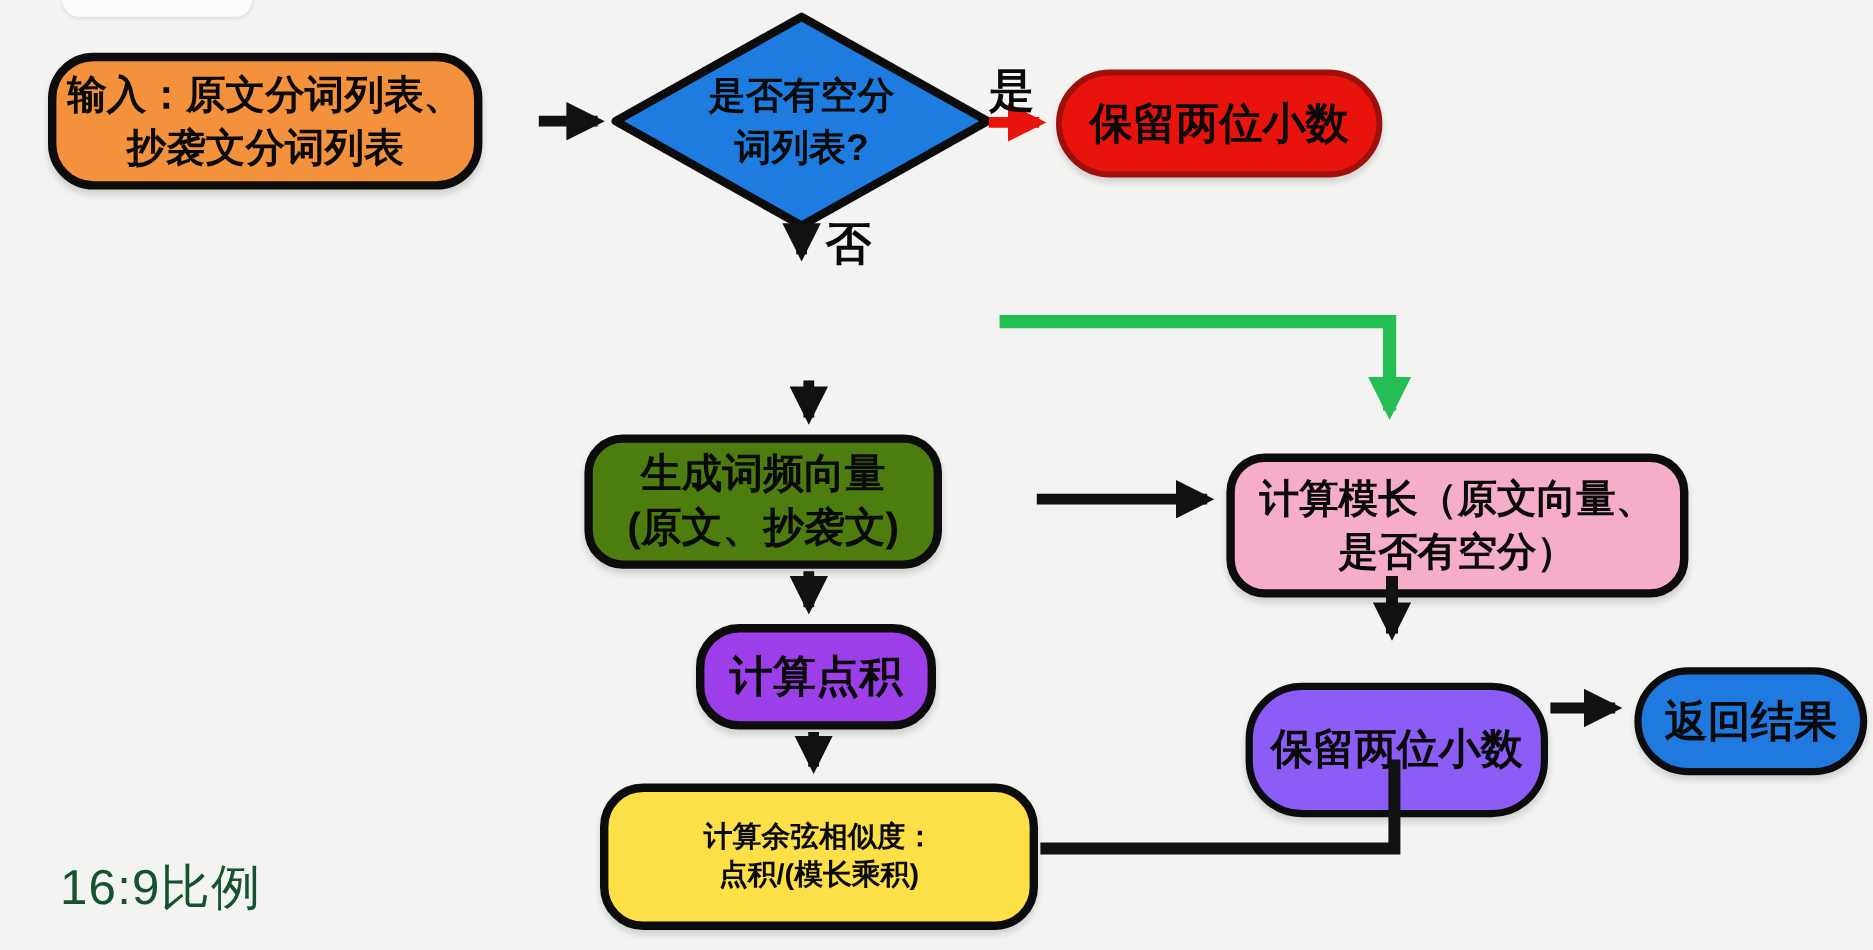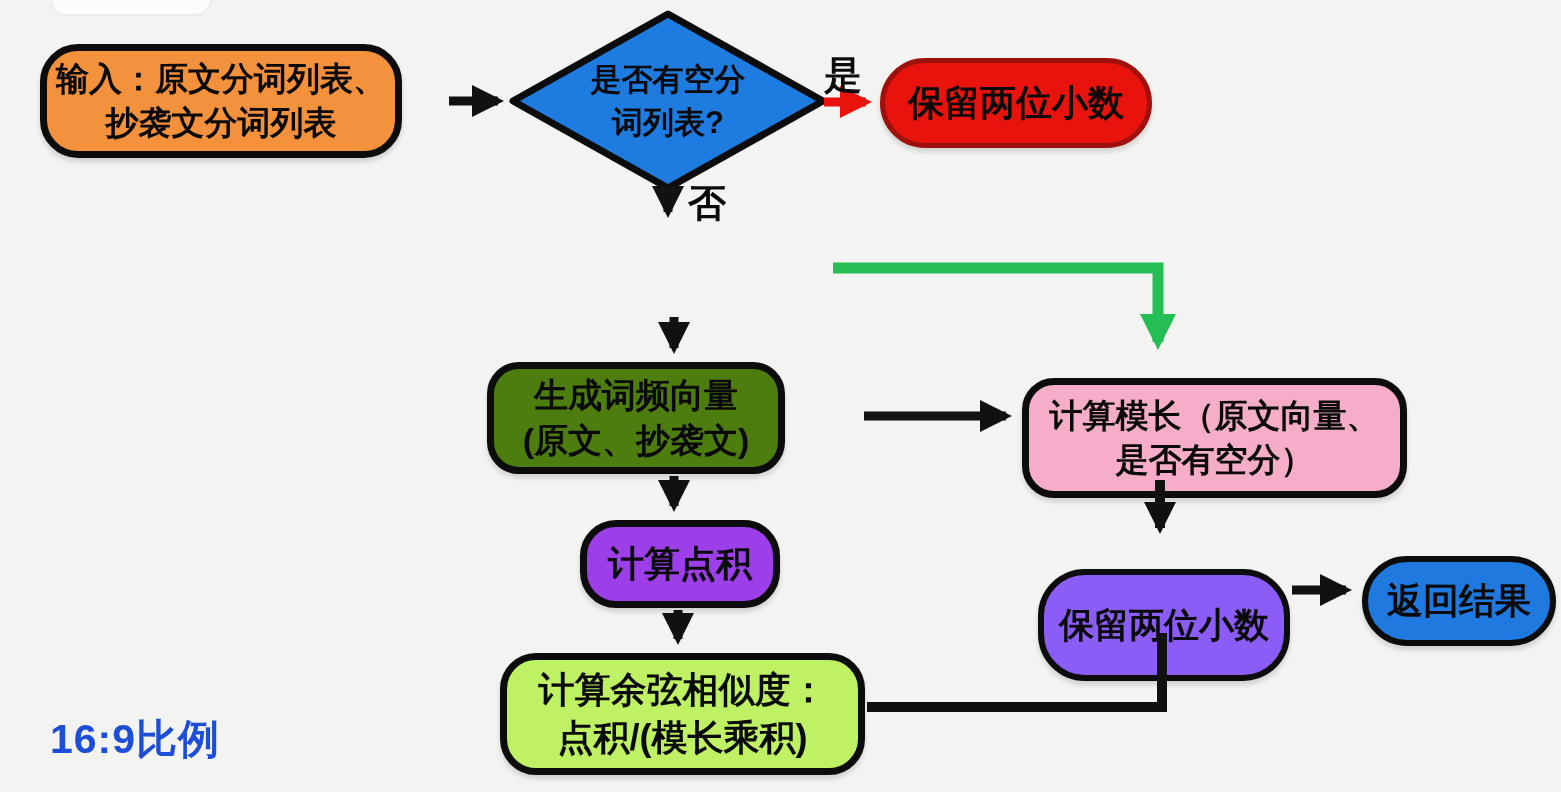--- a/index.html
+++ b/index.html
@@ -52,22 +52,22 @@
     font-size:33px;
     margin-top:20px;
   }
   .n-dot{
     left:580px;top:520px;width:200px;height:88px;
     background:#9c3fe9;border:7px solid #0c0c0c;border-radius:36px;
     font-size:36px;
   }
   .n-cosine{
     left:500px;top:653px;width:365px;height:122px;
-    background:#bef264;border:7px solid #0c0c0c;border-radius:36px;
-    font-size:36px;
+    background:#fde047;border:7px solid #0c0c0c;border-radius:36px;
+    font-size:24px;
   }
   .n-round{
     left:1038px;top:543px;width:252px;height:112px;
     background:#8b5cf6;border:6px solid #0c0c0c;border-radius:47px;
     font-size:35px;
     margin-top:26px;
   }
   .n-result{
     left:1362px;top:556px;width:194px;height:90px;
     background:#2079df;border:6px solid #0c0c0c;border-radius:45px;
@@ -81,21 +81,21 @@
     color:#0a0a0a;z-index:3;
   }
   .edge-label{
     position:absolute;
     font-weight:bold;color:#0a0a0a;z-index:3;
   }
   .lbl-yes{left:824px;top:50px;font-size:38px;}
   .lbl-no{left:688px;top:178px;font-size:38px;}
   .caption{
     position:absolute;left:50px;top:712px;
-    font-size:41px;color:#1d4ed8;font-weight:700;z-index:3;
+    font-size:41px;color:#14532d;font-weight:400;z-index:3;
     letter-spacing:1px;
   }
   .window-hint{
     position:absolute;left:52px;top:-24px;width:158px;height:38px;
     border-radius:14px;background:#fcfcfb;
     box-shadow:0 1px 3px rgba(0,0,0,0.07);
     z-index:0;
   }
   svg.overlay{
     position:absolute;left:0;top:0;z-index:2;

